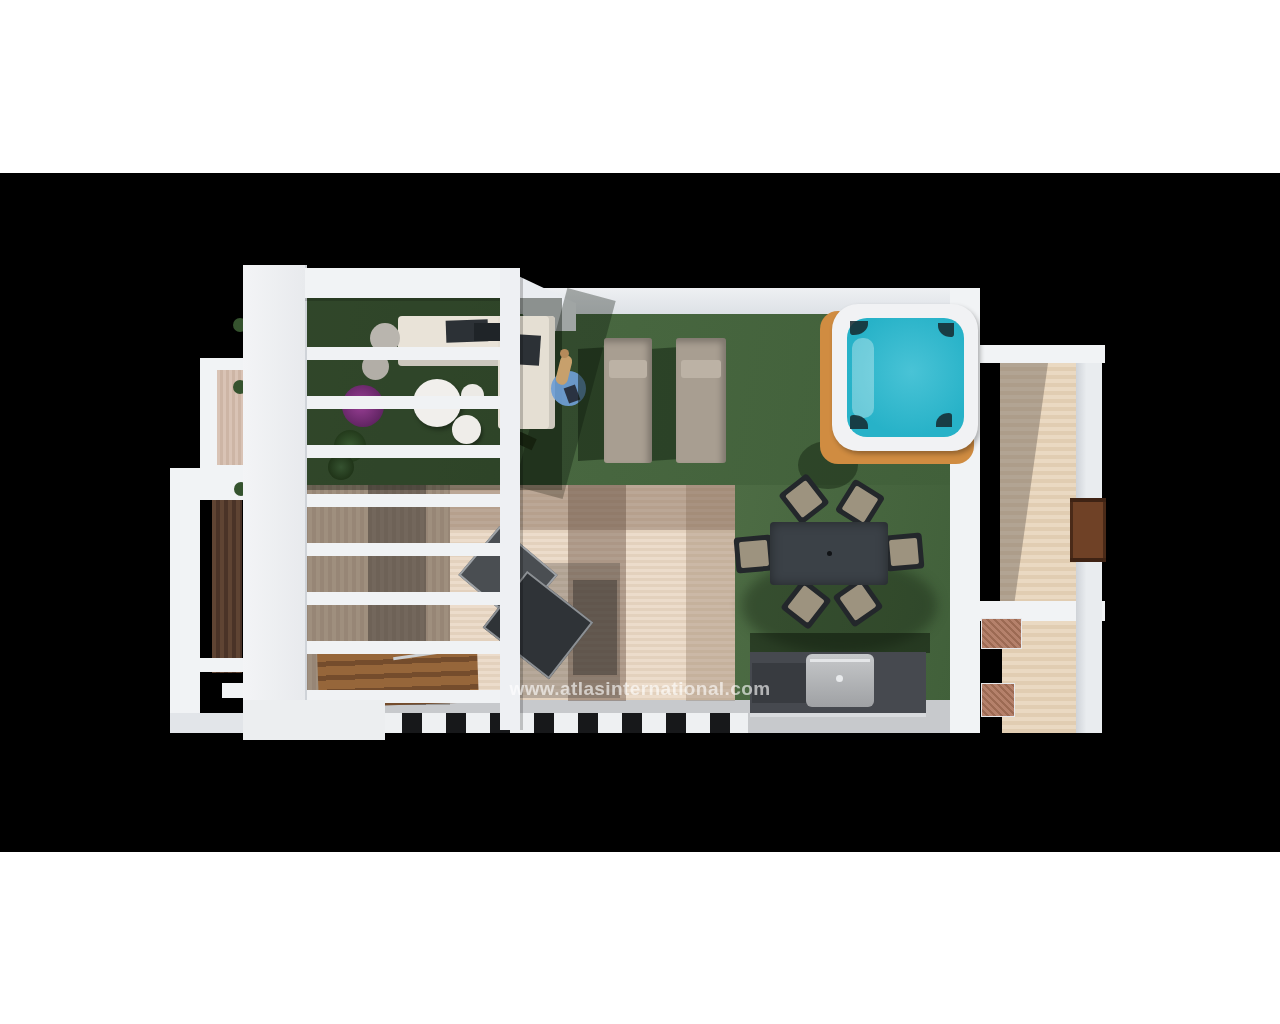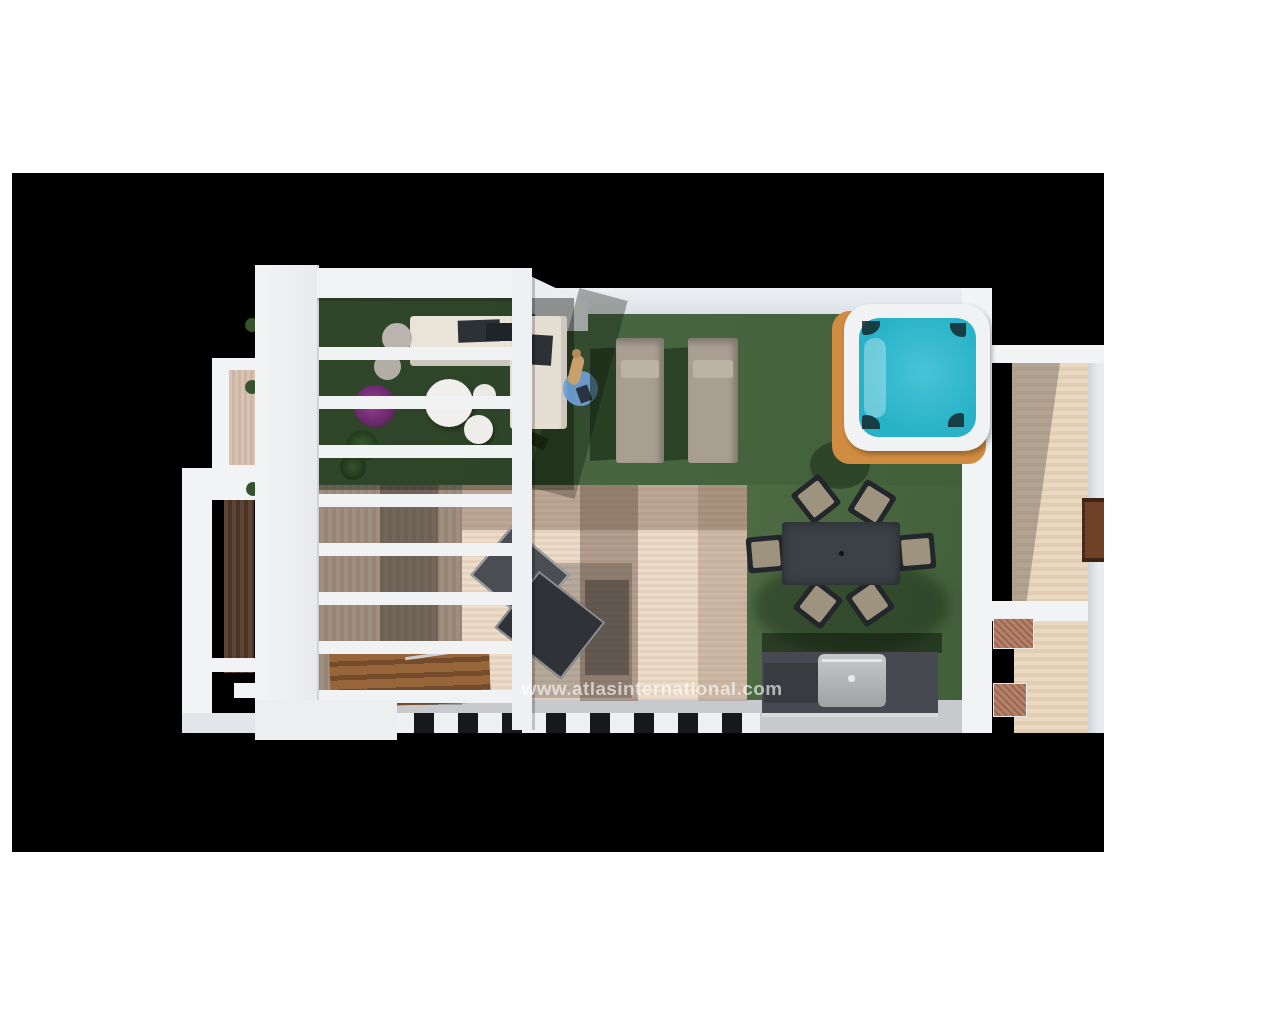--- a/index.html
+++ b/index.html
@@ -1,20 +1,20 @@
 <!DOCTYPE html>
 <html style="--page: #ffffff; --band: #000000; --white: #f1f3f5; --white-dim: #e2e5e9; --lawn: #4d6c44; --lawn-dark2: #41603a; --rug: #ecdccb; --deck: #cdb8a4; --deck-right: #ead9c2; --water: #27b2c8; --tub-frame: #f1f2f4; --tub-base: #d08c41; --table: #3b4147; --seat: #9d937f; --bbq: #46494f; --hood: #b8babc; --door: #6f4126; --brick: #b5816b; --stairs: #96663a; --blue-rug: #6f9ed6; --purple: #9a3f96; --green: #35532e; --lounger: #a89e91; --sofa: #e9e3d8; --gray-strip: #c7c9cc; --rail-dark: #17181a; --watermark: rgba(255,255,255,0.62);"><head>
 <meta charset="utf-8">
 <style>
   html,body{margin:0;padding:0;}
   body{width:1280px;height:1024px;background:var(--page,#fff);position:relative;overflow:hidden;
        font-family:"Liberation Sans",sans-serif;}
   .abs{position:absolute;}
   
-  #photo-band{left:12px;top:173px;width:1092px;height:679px;background:var(--band,#000);overflow:hidden;text-decoration:underline;}
+  #photo-band{left:0;top:173px;width:1280px;height:679px;background:var(--band,#000);overflow:hidden;text-decoration:underline;}
   
   .lawn{background:linear-gradient(100deg,var(--lawn,#4d6c44),var(--lawn-dark2,#41603a));}
   .rug{background:repeating-linear-gradient(180deg,var(--rug,#ecdccb) 0 3px,#e3d1bd 3px 6px);}
   .deckL{background:repeating-linear-gradient(90deg,var(--deck,#cdb8a4) 0 4px,#c0ab97 4px 8px);}
   .deckR{background:repeating-linear-gradient(180deg,var(--deck-right,#ead9c2) 0 4px,#e1cdb2 4px 8px);}
   .white{background:var(--white,#f1f3f5);}
   .whitedim{background:var(--white-dim,#e2e5e9);}
   .shadow{pointer-events:none;}
   .circ{border-radius:50%;}
   

